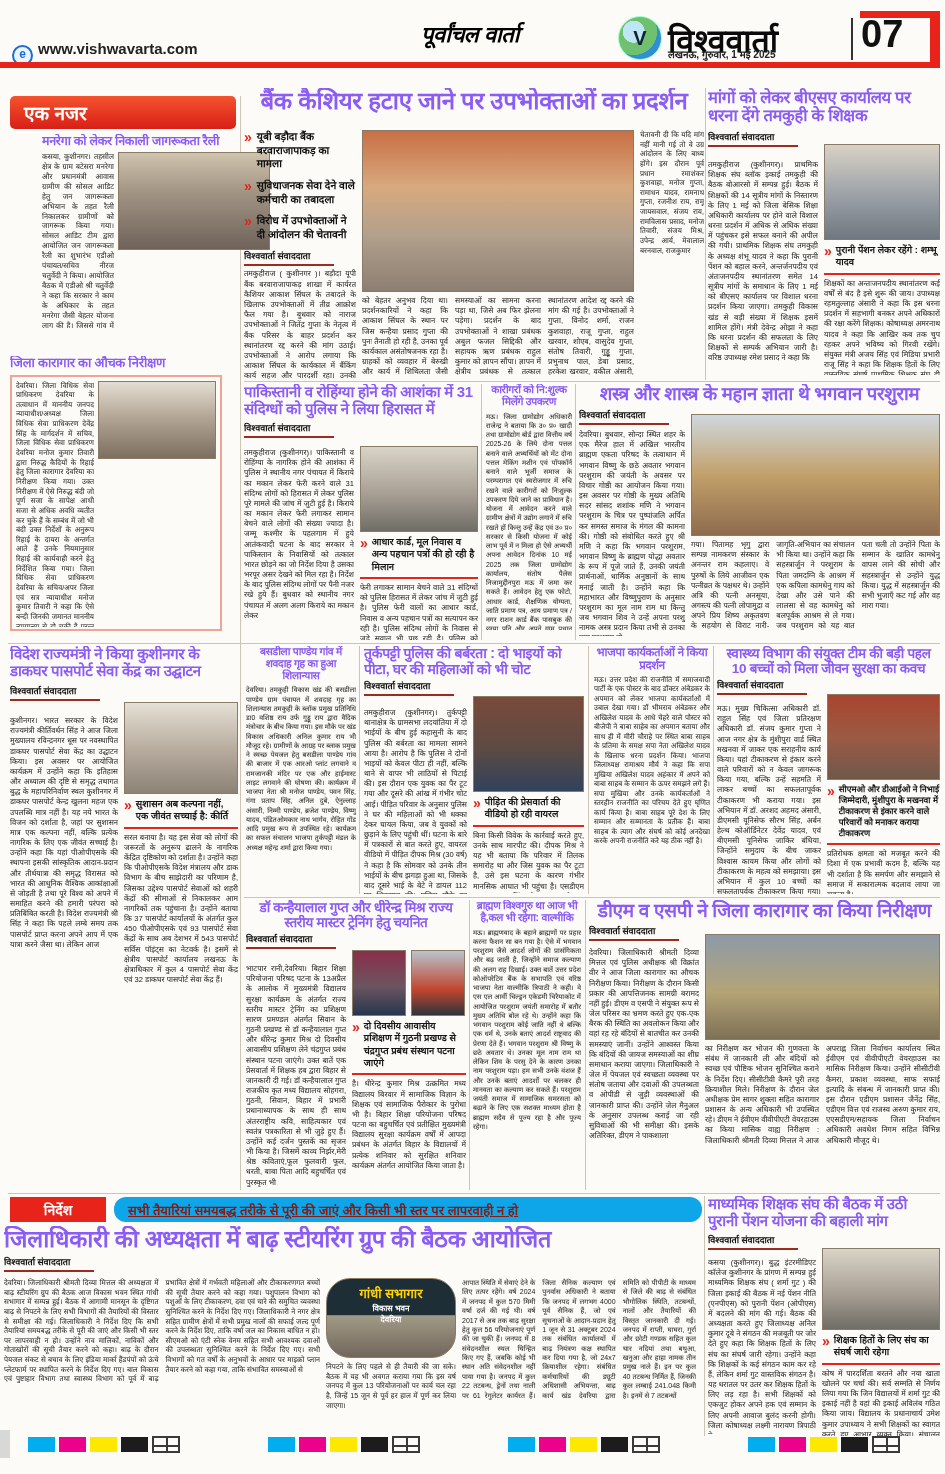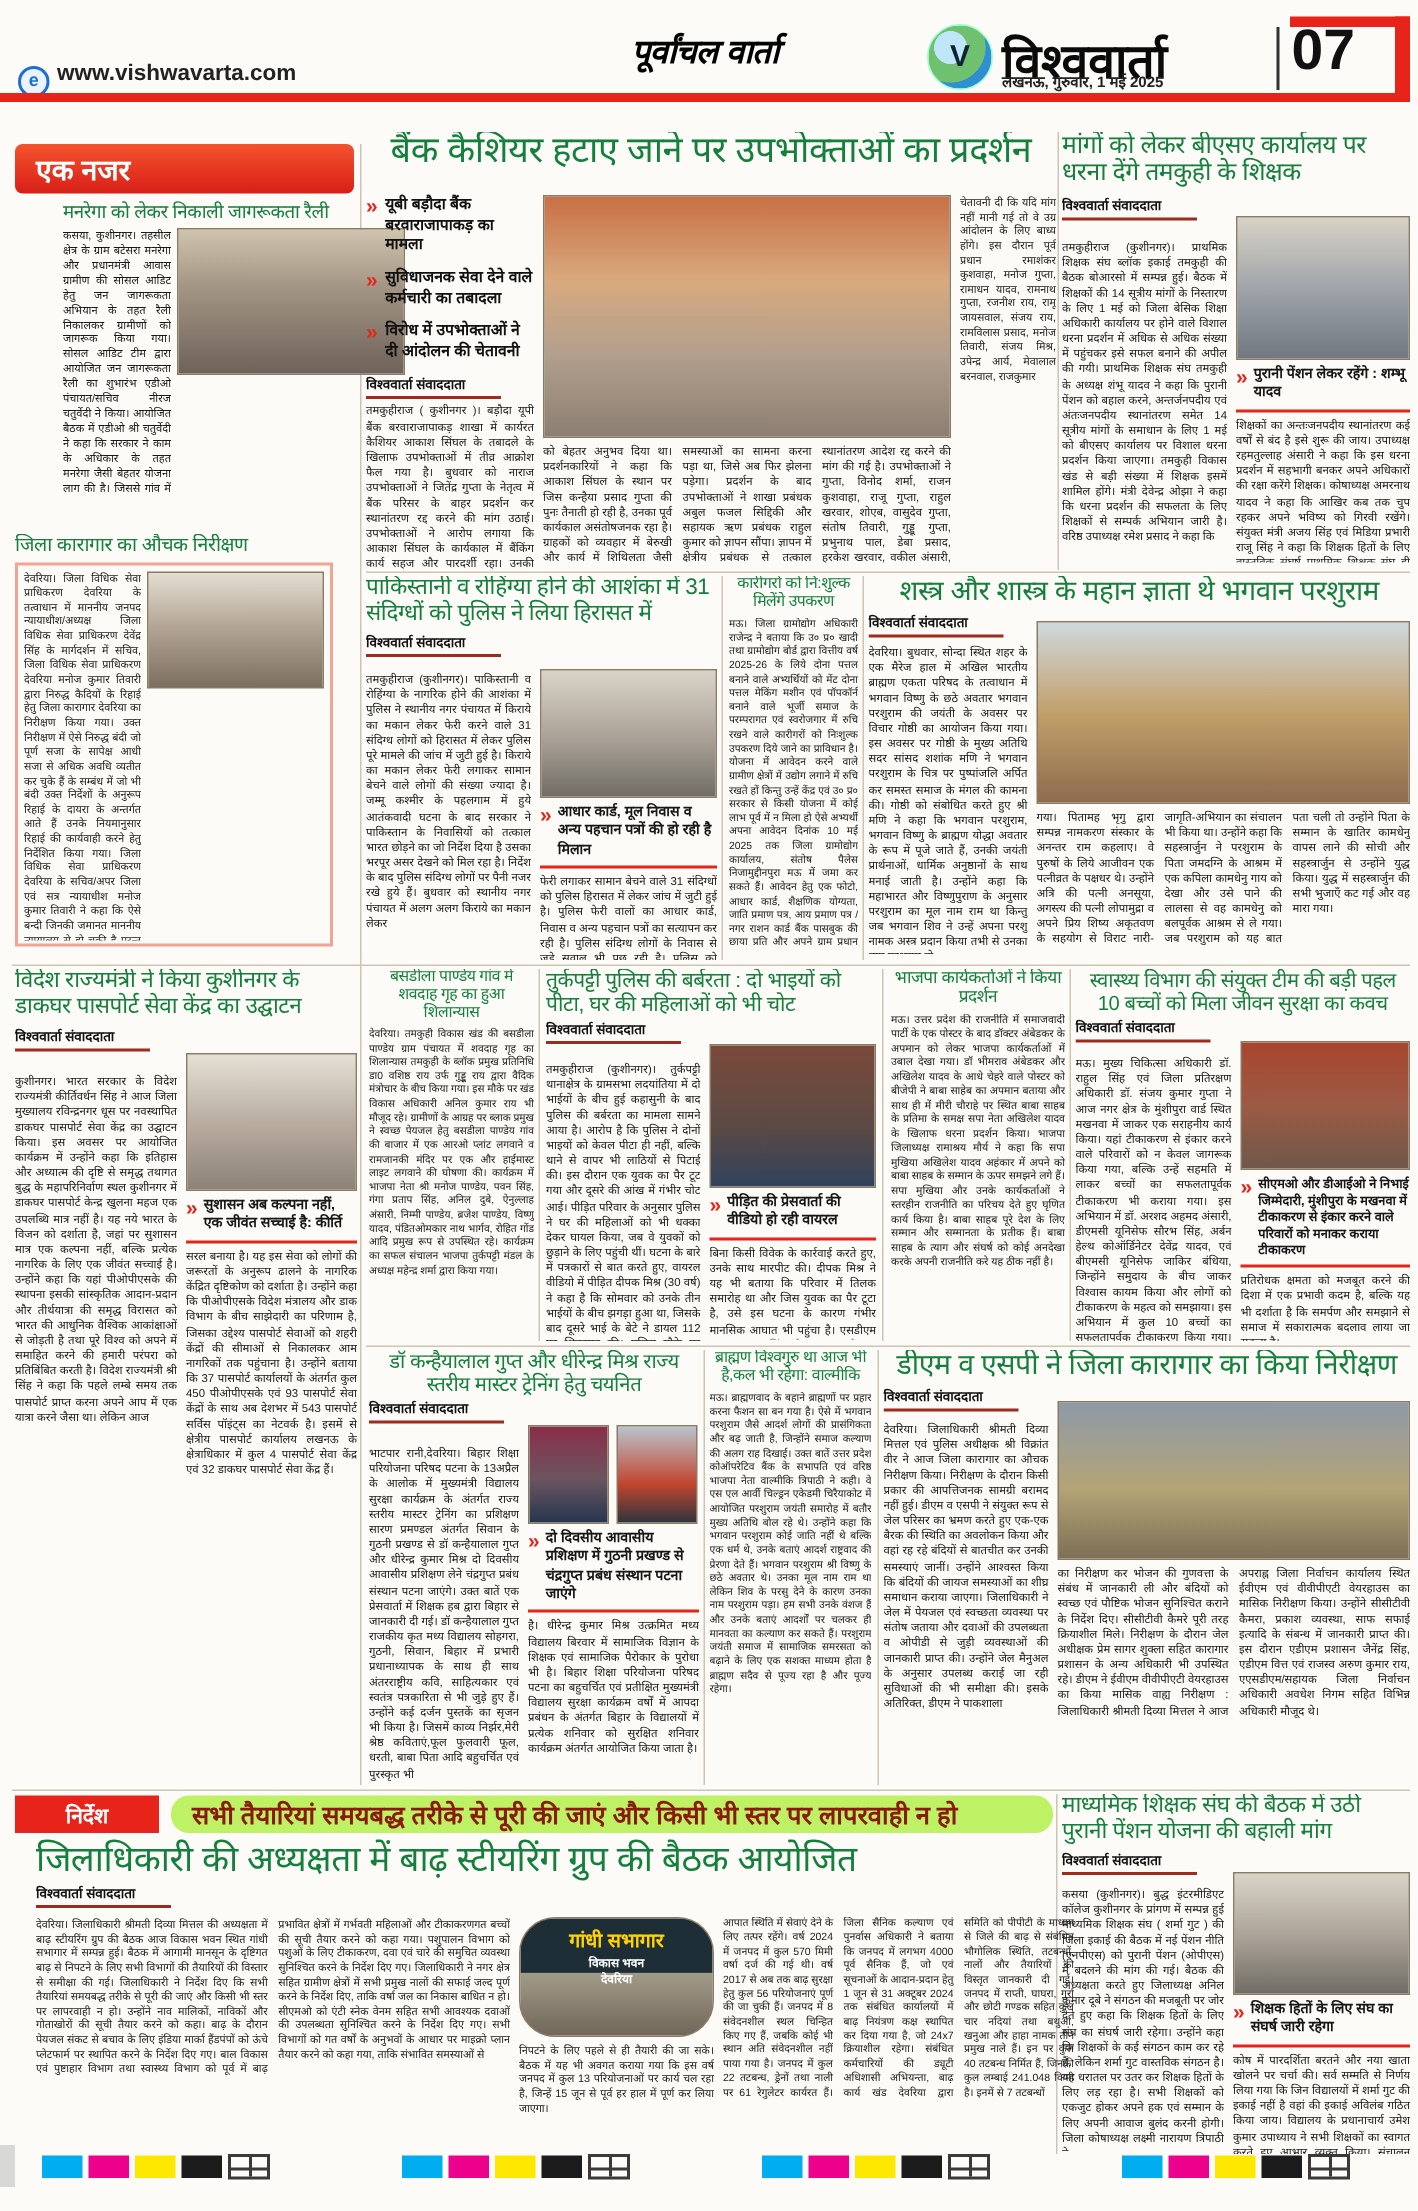--- a/index.html
+++ b/index.html
@@ -15,39 +15,39 @@
   .masthead{position:absolute;left:320px;top:18px;width:300px;text-align:center;font-size:22px;font-weight:900;color:#000;letter-spacing:-.5px;font-style:italic;}
   .logo{position:absolute;left:618px;top:16px;width:42px;height:42px;border-radius:50%;
        background:radial-gradient(circle at 35% 35%,#bfe6f7 0 28%,#6fc06f 29% 60%,#2f8fd0 61% 100%);
        border:1px solid #9fc;display:flex;align-items:center;justify-content:center;font-weight:900;font-size:20px;color:#123;}
   .brand{position:absolute;left:668px;top:18px;font-size:32px;font-weight:900;color:#0a0a0a;}
   .edition{position:absolute;left:668px;top:47px;font-size:10px;font-weight:bold;color:#222;}
   .pg-divider{position:absolute;left:851px;top:18px;width:2px;height:42px;background:#333;}
   .pageno{position:absolute;left:861px;top:13px;font-size:38px;font-weight:900;color:#111;}
   
   .art{position:absolute;overflow:hidden;}
-  .h{font-weight:400;color:#15803d;line-height:1.12;margin:0;letter-spacing:-.3px;}
+  .h{font-weight:700;color:#8b5cf6;line-height:1.12;margin:0;letter-spacing:-.3px;}
   .tc{text-align:center;}
   .by{font-weight:bold;font-size:9px;color:#111;border-bottom:2px solid #9e2b1e;padding-bottom:2px;margin:3px 0 3px 0;width:fit-content;min-width:90px;}
   .bd{font-size:7.6px;line-height:1.34;text-align:justify;color:#191919;overflow:hidden;}
   .blt{display:flex;gap:5px;font-weight:bold;font-size:10.5px;line-height:1.3;margin-bottom:8px;color:#111;}
   .mk{color:#e8231a;font-size:14px;font-weight:900;line-height:1;}
   .sub{display:flex;gap:4px;font-weight:bold;font-size:9.5px;color:#161616;border-bottom:2px solid #e8231a;padding-bottom:4px;margin:4px 0;line-height:1.3;text-align:left;}
   .ph{border:1px solid #8a7b66;box-sizing:border-box;}
   .cols2{column-count:2;column-gap:7px;}
   .cols3{column-count:3;column-gap:7px;}
   .abs{position:absolute;}
   .eknazar{position:absolute;left:10px;top:96px;width:226px;height:33px;border-radius:5px;
        background:linear-gradient(180deg,#f4532e,#d81f17);color:#fff;font-size:19px;font-weight:900;
        display:flex;align-items:center;padding-left:14px;box-sizing:border-box;}
   .boxed{border:2px solid #f0a493;padding:4px;box-sizing:border-box;}
   .banner{position:absolute;left:10px;top:1197px;width:692px;height:25px;display:flex;gap:8px;}
   .banner-label{background:#e8231a;color:#fff;font-weight:900;font-size:14px;display:flex;align-items:center;justify-content:center;width:96px;}
-  .banner-strip{flex:1;background:#bef264;color:#8a1a10;font-weight:900;font-size:17px;border-radius:12px;
-       display:flex;align-items:center;padding:0 14px;}
+  .banner-strip{flex:1;background:#0ea5e9;color:#8a1a10;font-weight:900;font-size:13px;border-radius:12px;
+       display:flex;align-items:center;padding:0 14px;text-decoration:underline;}
   .vr{position:absolute;width:1px;background:#cdc4b4;}
   .hline{position:absolute;height:1px;background:#cdc4b4;}
   
   .ph-meeting{background:linear-gradient(180deg,#cfc4ae 0%,#a39584 40%,#6e625a 100%);}
   .ph-jail1{background:linear-gradient(180deg,#e3ded2 0%,#b5a798 45%,#7c6f60 100%);}
   .ph-bank{background:linear-gradient(180deg,#c96f45 0%,#d8a97e 35%,#b3a08d 65%,#8c7f72 100%);}
   .ph-class{background:linear-gradient(180deg,#d8d2c6 0%,#9aa0a6 55%,#717780 100%);}
   .ph-ritual{background:linear-gradient(180deg,#cfd8de 0%,#c2a06a 50%,#8e6b4d 100%);}
   .ph-door{background:linear-gradient(180deg,#e5e0d5 0%,#b9ada0 50%,#8c8276 100%);}
   .ph-victim{background:linear-gradient(180deg,#7a4a3a 0%,#5d4a44 55%,#31425c 100%);}
@@ -275,21 +275,21 @@
       <div class="ph ph-police" style="width:235px;height:106px;"></div>
       <div class="bd cols2" style="margin-top:4px;height:144px;">का निरीक्षण कर भोजन की गुणवत्ता के संबंध में जानकारी ली और बंदियों को स्वच्छ एवं पौष्टिक भोजन सुनिश्चित कराने के निर्देश दिए। सीसीटीवी कैमरे पूरी तरह क्रियाशील मिले। निरीक्षण के दौरान जेल अधीक्षक प्रेम सागर शुक्ला सहित कारागार प्रशासन के अन्य अधिकारी भी उपस्थित रहे। डीएम ने ईवीएम वीवीपीएटी वेयरहाउस का किया मासिक वाह्य निरीक्षण : जिलाधिकारी श्रीमती दिव्या मित्तल ने आज अपराह्न जिला निर्वाचन कार्यालय स्थित ईवीएम एवं वीवीपीएटी वेयरहाउस का मासिक निरीक्षण किया। उन्होंने सीसीटीवी कैमरा, प्रकाश व्यवस्था, साफ सफाई इत्यादि के संबन्ध में जानकारी प्राप्त की। इस दौरान एडीएम प्रशासन जैनेंद्र सिंह, एडीएम वित्त एवं राजस्व अरुण कुमार राय, एएसडीएम/सहायक जिला निर्वाचन अधिकारी अवधेश निगम सहित विभिन्न अधिकारी मौजूद थे।</div>
     </div>
   </section>
 
   <div class="banner">
     <div class="banner-label">निर्देश</div>
     <div class="banner-strip">सभी तैयारियां समयबद्ध तरीके से पूरी की जाएं और किसी भी स्तर पर लापरवाही न हो</div>
   </div>
 
-  <section class="art" style="left:24px;top:1226px;width:692px;height:200px;">
+  <section class="art" style="left:4px;top:1226px;width:692px;height:200px;">
     <h1 class="h" style="font-size:23.5px;">जिलाधिकारी की अध्यक्षता में बाढ़ स्टीयरिंग ग्रुप की बैठक आयोजित</h1>
     <div class="by" style="margin-top:3px;">विश्ववार्ता संवाददाता</div>
     <div class="abs bd cols2" style="left:0;top:52px;width:316px;height:144px;font-size:7.2px;">देवरिया। जिलाधिकारी श्रीमती दिव्या मित्तल की अध्यक्षता में बाढ़ स्टीयरिंग ग्रुप की बैठक आज विकास भवन स्थित गांधी सभागार में सम्पन्न हुई। बैठक में आगामी मानसून के दृष्टिगत बाढ़ से निपटने के लिए सभी विभागों की तैयारियों की विस्तार से समीक्षा की गई। जिलाधिकारी ने निर्देश दिए कि सभी तैयारियां समयबद्ध तरीके से पूरी की जाएं और किसी भी स्तर पर लापरवाही न हो। उन्होंने नाव मालिकों, नाविकों और गोताखोरों की सूची तैयार करने को कहा। बाढ़ के दौरान पेयजल संकट से बचाव के लिए इंडिया मार्का हैंडपंपों को ऊंचे प्लेटफार्म पर स्थापित करने के निर्देश दिए गए। बाल विकास एवं पुष्टाहार विभाग तथा स्वास्थ्य विभाग को पूर्व में बाढ़ प्रभावित क्षेत्रों में गर्भवती महिलाओं और टीकाकरणगत बच्चों की सूची तैयार करने को कहा गया। पशुपालन विभाग को पशुओं के लिए टीकाकरण, दवा एवं चारे की समुचित व्यवस्था सुनिश्चित करने के निर्देश दिए गए। जिलाधिकारी ने नगर क्षेत्र सहित ग्रामीण क्षेत्रों में सभी प्रमुख नालों की सफाई जल्द पूर्ण करने के निर्देश दिए, ताकि वर्षा जल का निकास बाधित न हो। सीएमओ को एंटी स्नेक वेनम सहित सभी आवश्यक दवाओं की उपलब्धता सुनिश्चित करने के निर्देश दिए गए। सभी विभागों को गत वर्षों के अनुभवों के आधार पर माइक्रो प्लान तैयार करने को कहा गया, ताकि संभावित समस्याओं से</div>
     <div class="abs ph ph-hall" style="left:322px;top:52px;width:130px;height:80px;border-radius:24px;">
       <div class="ph-lbl1">गांधी सभागार</div>
       <div class="ph-lbl2">विकास भवन</div>
       <div class="ph-lbl2">देवरिया</div>
     </div>
     <div class="abs bd" style="left:322px;top:136px;width:130px;height:60px;font-size:7.2px;">निपटने के लिए पहले से ही तैयारी की जा सके। बैठक में यह भी अवगत कराया गया कि इस वर्ष जनपद में कुल 13 परियोजनाओं पर कार्य चल रहा है, जिन्हें 15 जून से पूर्व हर हाल में पूर्ण कर लिया जाएगा।</div>
     <div class="abs bd cols3" style="left:458px;top:52px;width:234px;height:144px;font-size:7px;">आपात स्थिति में सेवाएं देने के लिए तत्पर रहेंगे। वर्ष 2024 में जनपद में कुल 570 मिमी वर्षा दर्ज की गई थी। वर्ष 2017 से अब तक बाढ़ सुरक्षा हेतु कुल 56 परियोजनाएं पूर्ण की जा चुकी हैं। जनपद में 8 संवेदनशील स्थल चिन्हित किए गए हैं, जबकि कोई भी स्थान अति संवेदनशील नहीं पाया गया है। जनपद में कुल 22 तटबन्ध, ड्रेनों तथा नाली पर 61 रेगुलेटर कार्यरत हैं। जिला सैनिक कल्याण एवं पुनर्वास अधिकारी ने बताया कि जनपद में लगभग 4000 पूर्व सैनिक हैं, जो एवं सूचनाओं के आदान-प्रदान हेतु 1 जून से 31 अक्टूबर 2024 तक संबंधित कार्यालयों में बाढ़ नियंत्रण कक्ष स्थापित कर दिया गया है, जो 24x7 क्रियाशील रहेगा। संबंधित कर्मचारियों की ड्यूटी अधिशासी अभियन्ता, बाढ़ कार्य खंड देवरिया द्वारा समिति को पीपीटी के माध्यम से जिले की बाढ़ से संबंधित भौगोलिक स्थिति, तटबन्धों, नालों और तैयारियों की विस्तृत जानकारी दी गई। जनपद में राप्ती, घाघरा, गुर्रा और छोटी गण्डक सहित कुल चार नदियां तथा बथुआ, खनुआ और हाहा नामक तीन प्रमुख नाले हैं। इन पर कुल 40 तटबन्ध निर्मित हैं, जिनकी कुल लम्बाई 241.048 किमी है। इनमें से 7 तटबन्धों</div>

